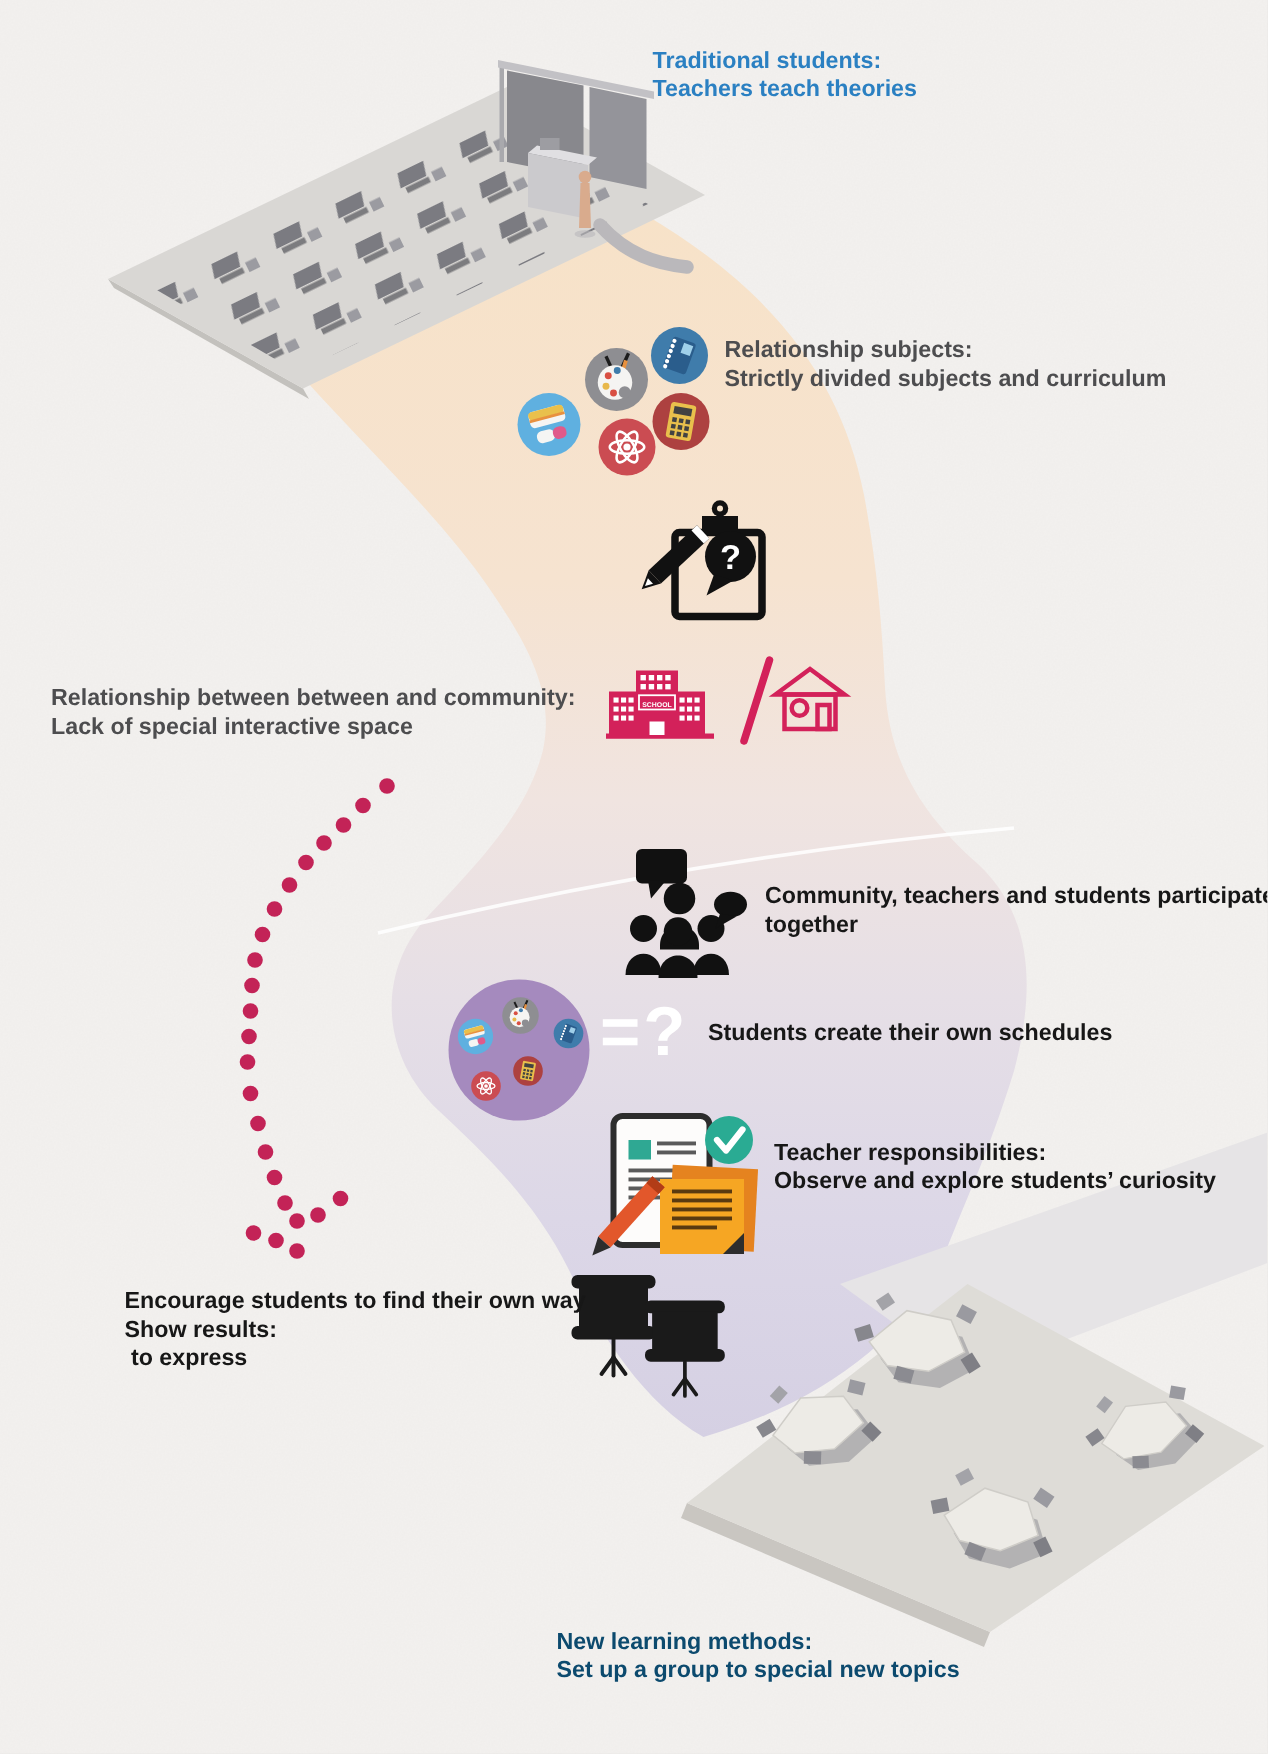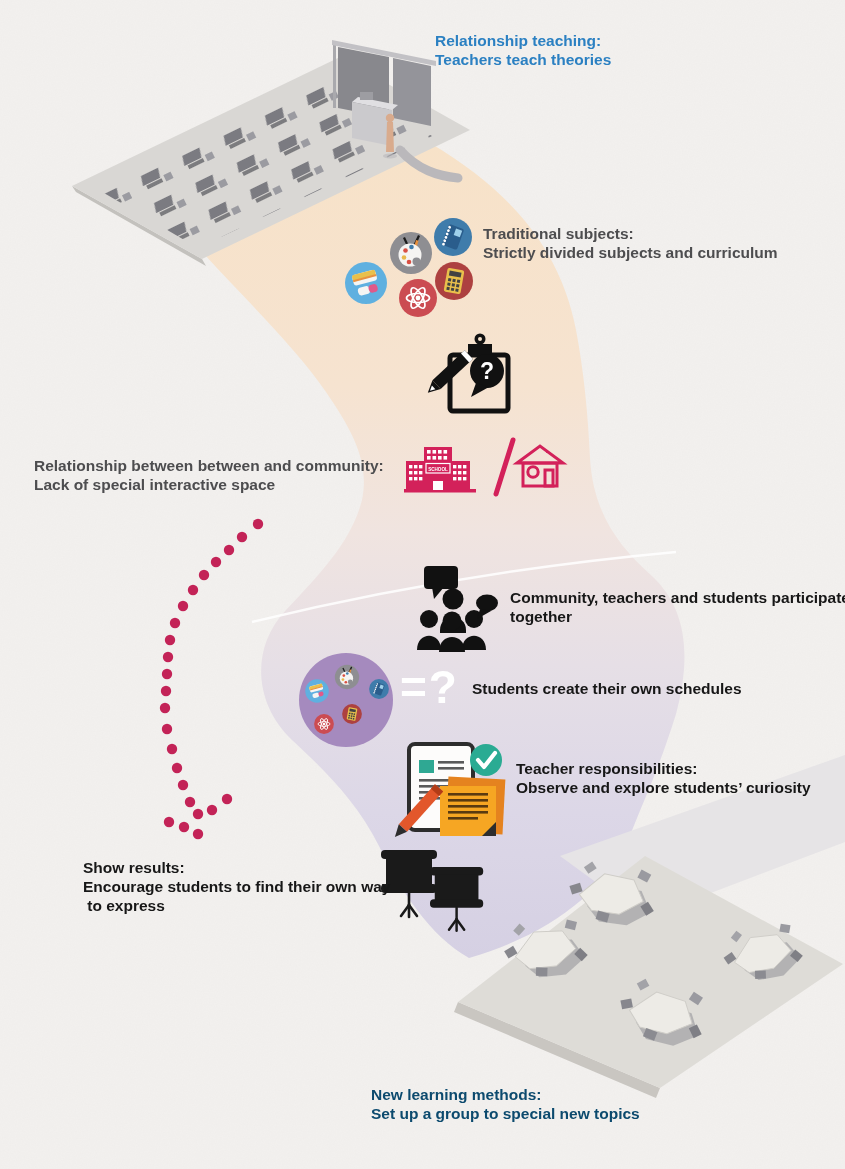--- a/index.html
+++ b/index.html
@@ -348,26 +348,26 @@
     <polygon points="458,1002 660,1088 656,1098 454,1012" fill="#c9c6c1"></polygon>
     <polygon points="458,1002 645,856 843,964 660,1088" fill="#dedcd7"></polygon>
     <use href="#cluster" transform="translate(612,893) rotate(8)"></use>
     <use href="#cluster" transform="translate(545,948) rotate(-6) scale(0.95)"></use>
     <use href="#cluster" transform="translate(662,1012) rotate(14)"></use>
     <use href="#cluster" transform="translate(762,952) rotate(-10) scale(0.9)"></use>
   </g>
 </svg>
 
 <div class="label c-blue" style="left:435px;top:31px">
-  <span class="ln">Relationship teaching:</span>
+  <span class="ln">Traditional students:</span>
   <span class="ln">Teachers teach theories</span>
 </div>
 
 <div class="label c-gray" style="left:483px;top:224px">
-  <span class="ln">Traditional subjects:</span>
+  <span class="ln">Relationship subjects:</span>
   <span class="ln">Strictly divided subjects and curriculum</span>
 </div>
 
 
 <div class="label c-gray" style="left:34px;top:456px">
   <span class="ln">Relationship between between and community:</span>
   <span class="ln">Lack of special interactive space</span>
 </div>
 
 <div class="label c-black" style="left:510px;top:588px">
@@ -378,22 +378,22 @@
 <div class="label c-black" style="left:472px;top:679px">
   <span class="ln">Students create their own schedules</span>
 </div>
 
 <div class="label c-black" style="left:516px;top:759px">
   <span class="ln">Teacher responsibilities:</span>
   <span class="ln">Observe and explore students’ curiosity</span>
 </div>
 
 <div class="label c-black" style="left:83px;top:858px">
+  <span class="ln">Encourage students to find their own way</span>
   <span class="ln">Show results:</span>
-  <span class="ln">Encourage students to find their own way</span>
   <span class="ln"> to express</span>
 </div>
 
 <div class="label c-magenta" style="left:371px;top:1085px">
   <span class="ln">New learning methods:</span>
   <span class="ln">Set up a group to special new topics</span>
 </div>
 
 <div id="eq">=?</div>
 

